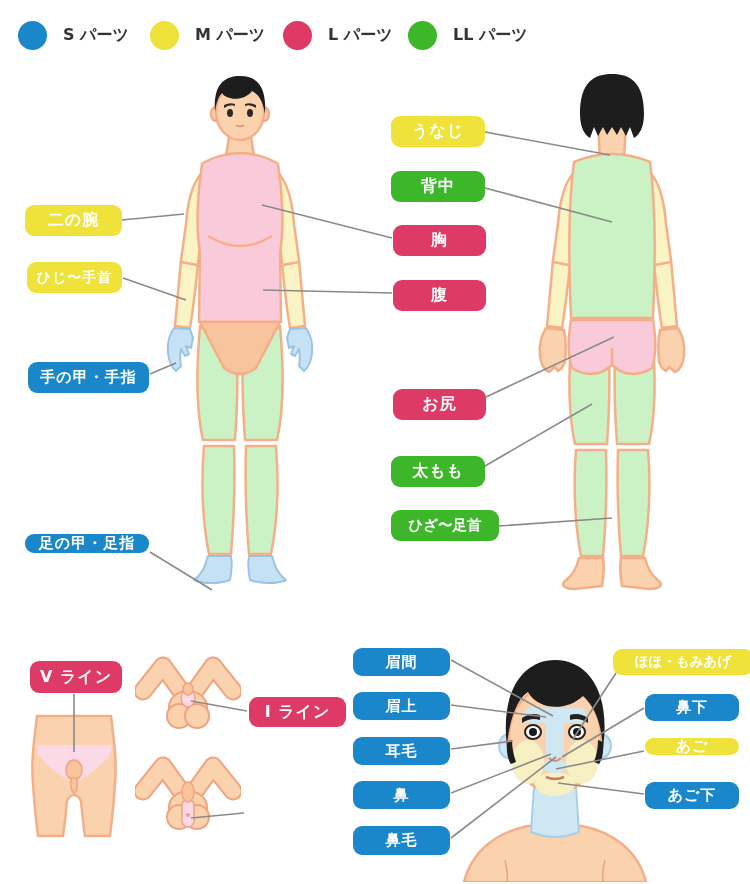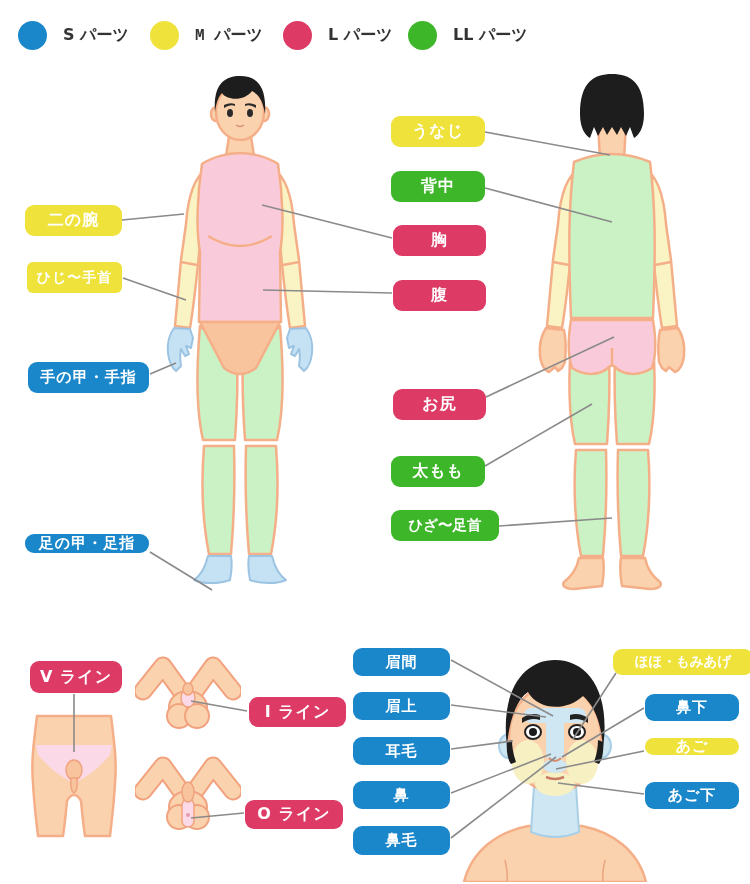--- a/index.html
+++ b/index.html
@@ -5,30 +5,30 @@
   html,body{margin:0;padding:0;background:#fff;}
   .stage{
     position:relative;width:750px;height:884px;background:#ffffff;overflow:hidden;
     font-family:"DejaVu Sans","Liberation Sans",sans-serif;
   }
   
   .legend-item{position:absolute;display:flex;align-items:center;gap:16px;height:30px;}
   .legend-label{font-size:16px;font-weight:700;color:#333;}
   .sw{width:29px;height:29px;border-radius:50%;display:inline-block;}
   .sw-s{background:#1b87cb;} .sw-m{background:#efe23a;} .sw-l{background:#dd3a66;} .sw-ll{background:#3eb62a;}
-  #lg-s{left:18px;top:20px;} #lg-m{left:150px;top:20px;font-family:Liberation Mono, monospace;} #lg-l{left:283px;top:20px;} #lg-ll{left:408px;top:20px;}
+  #lg-s{left:18px;top:20px;} #lg-m{left:150px;top:20px;} #lg-l{left:283px;top:20px;} #lg-ll{left:408px;top:20px;}
   
   .plabel{
     position:absolute;border-radius:9px;color:#fff;font-weight:700;font-size:16px;
     display:flex;align-items:center;justify-content:center;letter-spacing:1px;z-index:3;
     white-space:nowrap;
   }
   .size-S{background:#1b87cb;} .size-M{background:#efe23a;} .size-L{background:#dd3a66;} .size-LL{background:#3eb62a;}
   #lb-ninoude{left:25px;top:205px;width:97px;height:31px;}
-  #lb-hiji{left:27px;top:262px;width:95px;height:31px;font-size:14px;border-radius:6px;}
+  #lb-hiji{left:27px;top:262px;width:95px;height:31px;font-size:14px;}
   #lb-tenokou{left:28px;top:362px;width:121px;height:31px;font-size:15px;}
   #lb-ashinokou{left:25px;top:534px;width:124px;height:19px;font-size:15px;}
   #lb-unaji{left:391px;top:116px;width:94px;height:31px;}
   #lb-senaka{left:391px;top:171px;width:94px;height:31px;}
   #lb-mune{left:393px;top:225px;width:93px;height:31px;}
   #lb-hara{left:393px;top:280px;width:93px;height:31px;}
   #lb-oshiri{left:393px;top:389px;width:93px;height:31px;}
   #lb-futomomo{left:391px;top:456px;width:94px;height:31px;}
   #lb-hiza{left:391px;top:510px;width:108px;height:31px;font-size:14.5px;letter-spacing:0;}
   #lb-v{left:30px;top:661px;width:92px;height:32px;}
@@ -242,21 +242,20 @@
   <div class="plabel size-S" id="lb-ashinokou">足の甲・足指</div>
   <div class="plabel size-M" id="lb-unaji">うなじ</div>
   <div class="plabel size-LL" id="lb-senaka">背中</div>
   <div class="plabel size-L" id="lb-mune">胸</div>
   <div class="plabel size-L" id="lb-hara">腹</div>
   <div class="plabel size-L" id="lb-oshiri">お尻</div>
   <div class="plabel size-LL" id="lb-futomomo">太もも</div>
   <div class="plabel size-LL" id="lb-hiza">ひざ〜足首</div>
   <div class="plabel size-L" id="lb-v">V ライン</div>
   <div class="plabel size-L" id="lb-i">I ライン</div>
-  <div class="plabel size-L" id="lb-o">O ライン</div>
   <div class="plabel size-S" id="lb-miken">眉間</div>
   <div class="plabel size-S" id="lb-mayuue">眉上</div>
   <div class="plabel size-S" id="lb-mimige">耳毛</div>
   <div class="plabel size-S" id="lb-hana">鼻</div>
   <div class="plabel size-S" id="lb-hanage">鼻毛</div>
   <div class="plabel size-M" id="lb-hoho">ほほ・もみあげ</div>
   <div class="plabel size-S" id="lb-hanashita">鼻下</div>
   <div class="plabel size-M" id="lb-ago">あご</div>
   <div class="plabel size-S" id="lb-agoshita">あご下</div>
 

